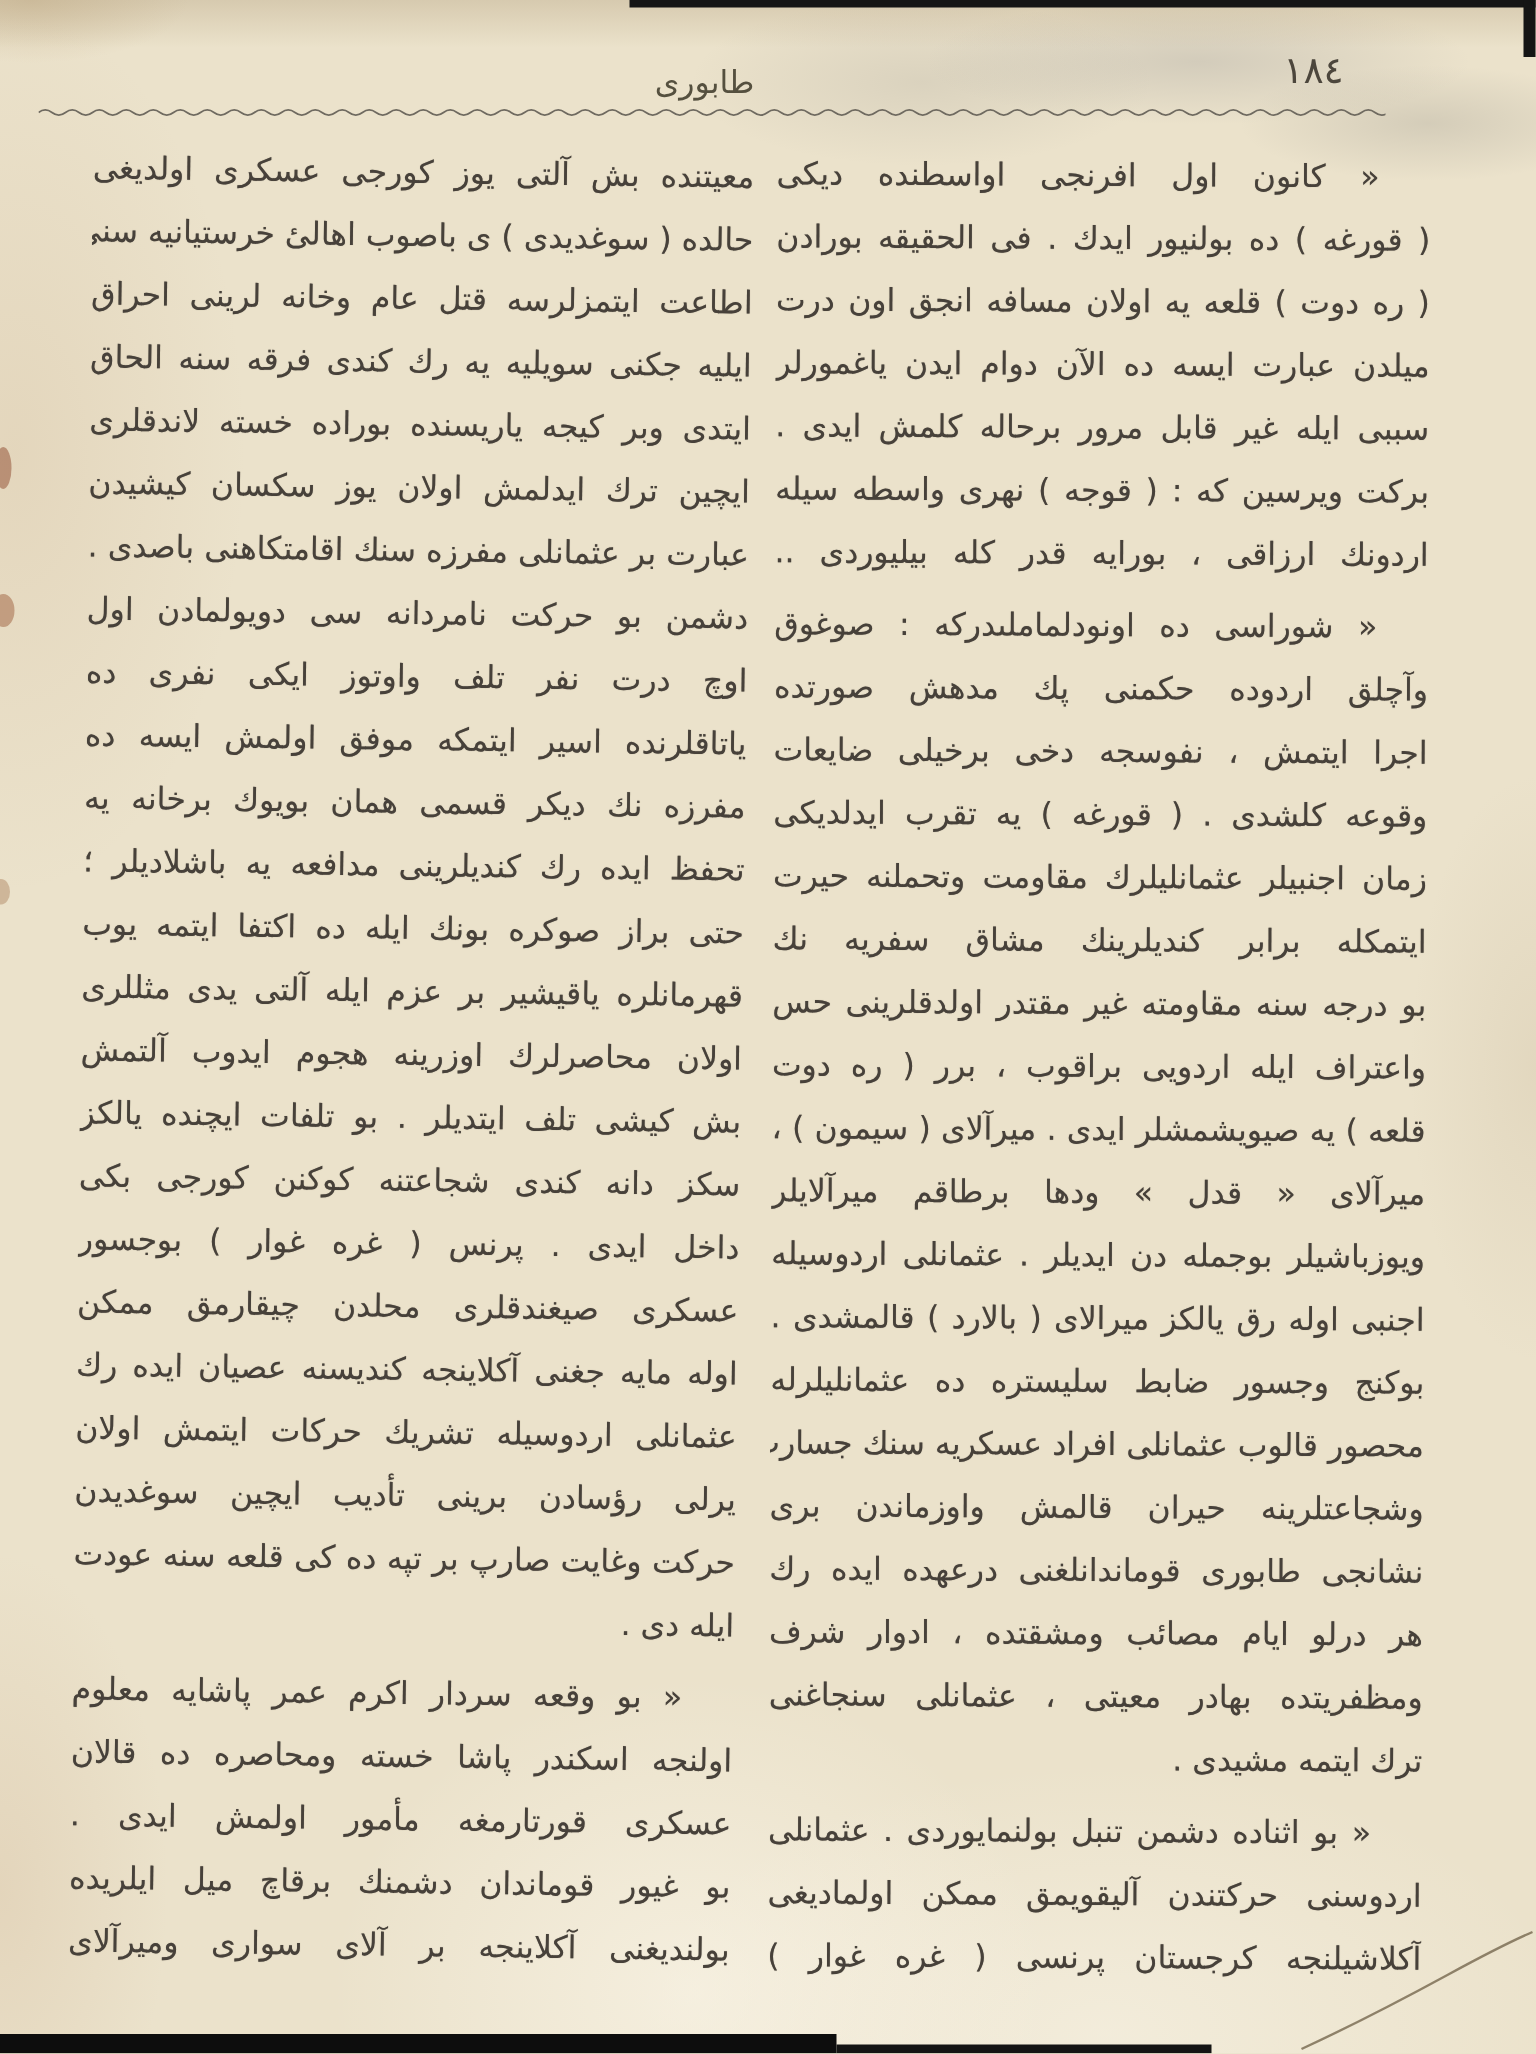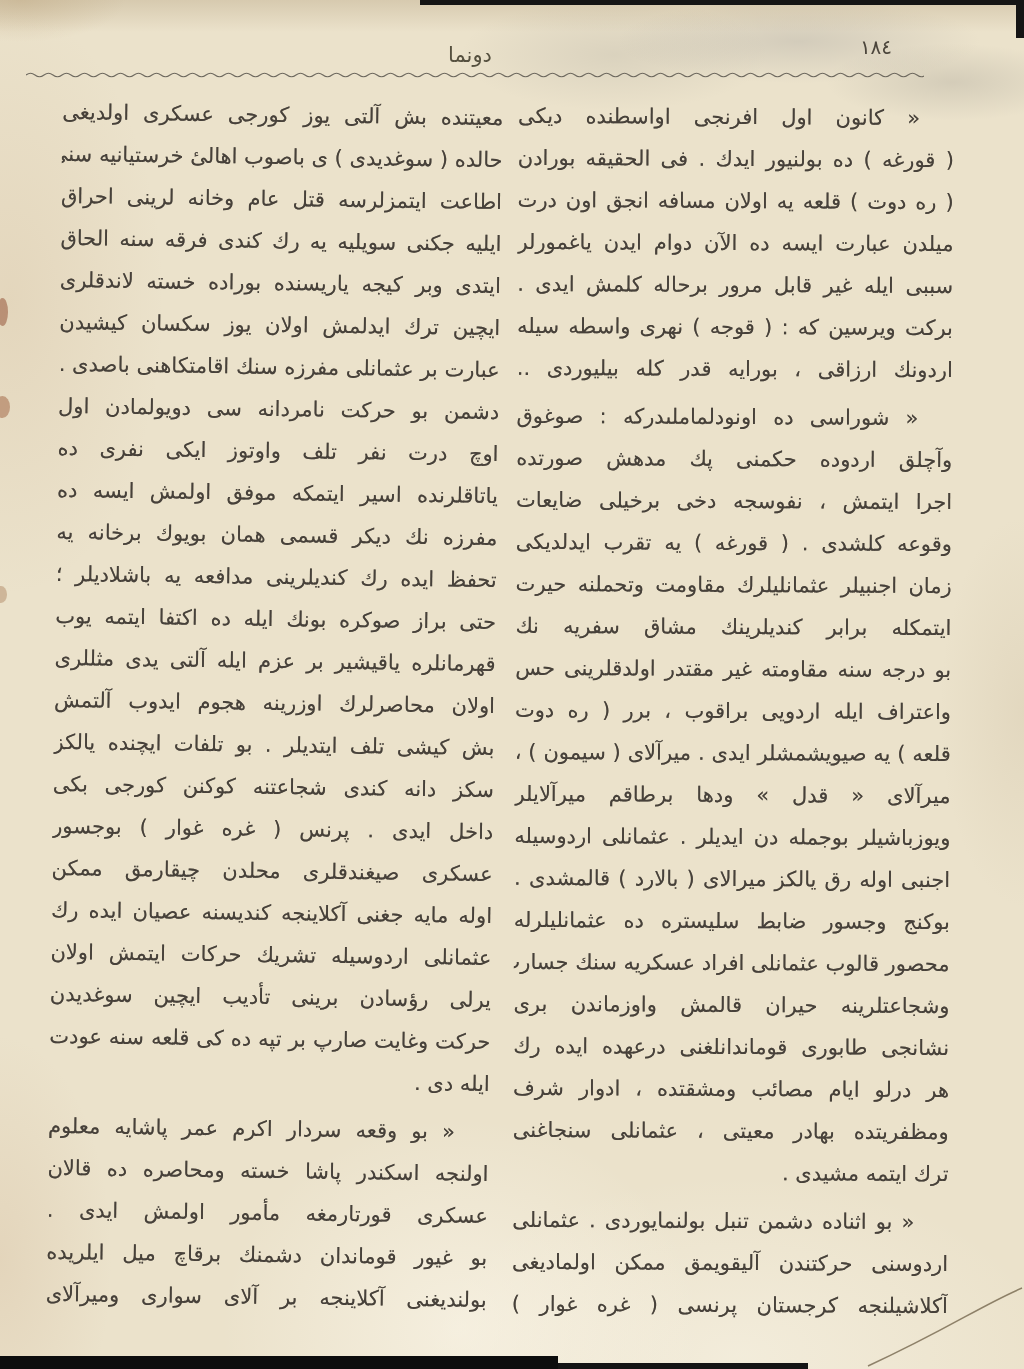--- a/index.html
+++ b/index.html
@@ -14,21 +14,21 @@
       radial-gradient(ellipse 220px 80px at 60% 4%, rgba(130,128,122,.16), transparent 70%),
       radial-gradient(ellipse 180px 55px at 93% 6%, rgba(120,118,112,.20), transparent 70%),
       radial-gradient(ellipse 220px 420px at 1% 22%, rgba(188,152,112,.16), transparent 70%),
       radial-gradient(ellipse 320px 280px at 45% 97%, rgba(253,249,238,.55), transparent 75%),
       radial-gradient(ellipse 420px 240px at 72% 99%, rgba(250,246,234,.50), transparent 75%),
       radial-gradient(ellipse 160px 320px at 0% 92%, rgba(196,160,124,.20), transparent 70%),
       radial-gradient(ellipse 120px 280px at 100% 52%, rgba(180,160,128,.16), transparent 70%);
   }
   .pagenum{
     position:absolute;top:30px;left:846px;width:60px;height:34px;
-    font-size:20px;line-height:34px;text-align:center;color:#4c463c;
+    font-size:25px;line-height:34px;text-align:center;color:#4c463c;
   }
   .header-title{
     position:absolute;top:40px;left:430px;width:80px;height:30px;
     font-size:21px;line-height:30px;text-align:center;color:#55503f;
   }
   .rule{position:absolute;top:70px;left:26px;width:898px;height:10px;}
   .col{position:absolute;direction:rtl;overflow:hidden;}
   .col-right{top:90px;left:515px;width:436px;transform:rotate(.3deg);transform-origin:center;}
   .col-left{top:94px;left:54px;width:441px;transform:rotate(.8deg);transform-origin:center;}
   .line{
@@ -52,21 +52,21 @@
 <body>
 
 <div class="page">
 
   <div class="scan-top"></div>
   <div class="scan-topright"></div>
   <div class="scan-bottom1"></div>
   <div class="scan-bottom2"></div>
 
   <div class="pagenum">١٨٤</div>
-  <div class="header-title">دونما</div>
+  <div class="header-title">طابورى</div>
 
   <svg class="rule" viewBox="0 0 898 10" preserveAspectRatio="none">
     <path id="wavepath" d="M0 5 q4.5 -3.5 9 0 t9 0 t9 0 t9 0 t9 0 t9 0 t9 0 t9 0 t9 0 t9 0 t9 0 t9 0 t9 0 t9 0 t9 0 t9 0 t9 0 t9 0 t9 0 t9 0 t9 0 t9 0 t9 0 t9 0 t9 0 t9 0 t9 0 t9 0 t9 0 t9 0 t9 0 t9 0 t9 0 t9 0 t9 0 t9 0 t9 0 t9 0 t9 0 t9 0 t9 0 t9 0 t9 0 t9 0 t9 0 t9 0 t9 0 t9 0 t9 0 t9 0 t9 0 t9 0 t9 0 t9 0 t9 0 t9 0 t9 0 t9 0 t9 0 t9 0 t9 0 t9 0 t9 0 t9 0 t9 0 t9 0 t9 0 t9 0 t9 0 t9 0 t9 0 t9 0 t9 0 t9 0 t9 0 t9 0 t9 0 t9 0 t9 0 t9 0 t9 0 t9 0 t9 0 t9 0 t9 0 t9 0 t9 0 t9 0 t9 0 t9 0 t9 0 t9 0 t9 0 t9 0 t9 0 t9 0 t9 0 t9 0 t9 0 t9 0" fill="none" stroke="#6f6a60" stroke-width="1.1"></path>
   </svg>
 
   <div class="col col-right">
       <div class="line indent">« كانون اول افرنجى اواسطنده ديكى</div>
       <div class="line">( قورغه ) ده بولنيور ايدك . فى الحقيقه بورادن</div>
       <div class="line">( ره دوت ) قلعه يه اولان مسافه انجق اون درت</div>
       <div class="line">ميلدن عبارت ايسه ده الآن دوام ايدن ياغمورلر</div>

